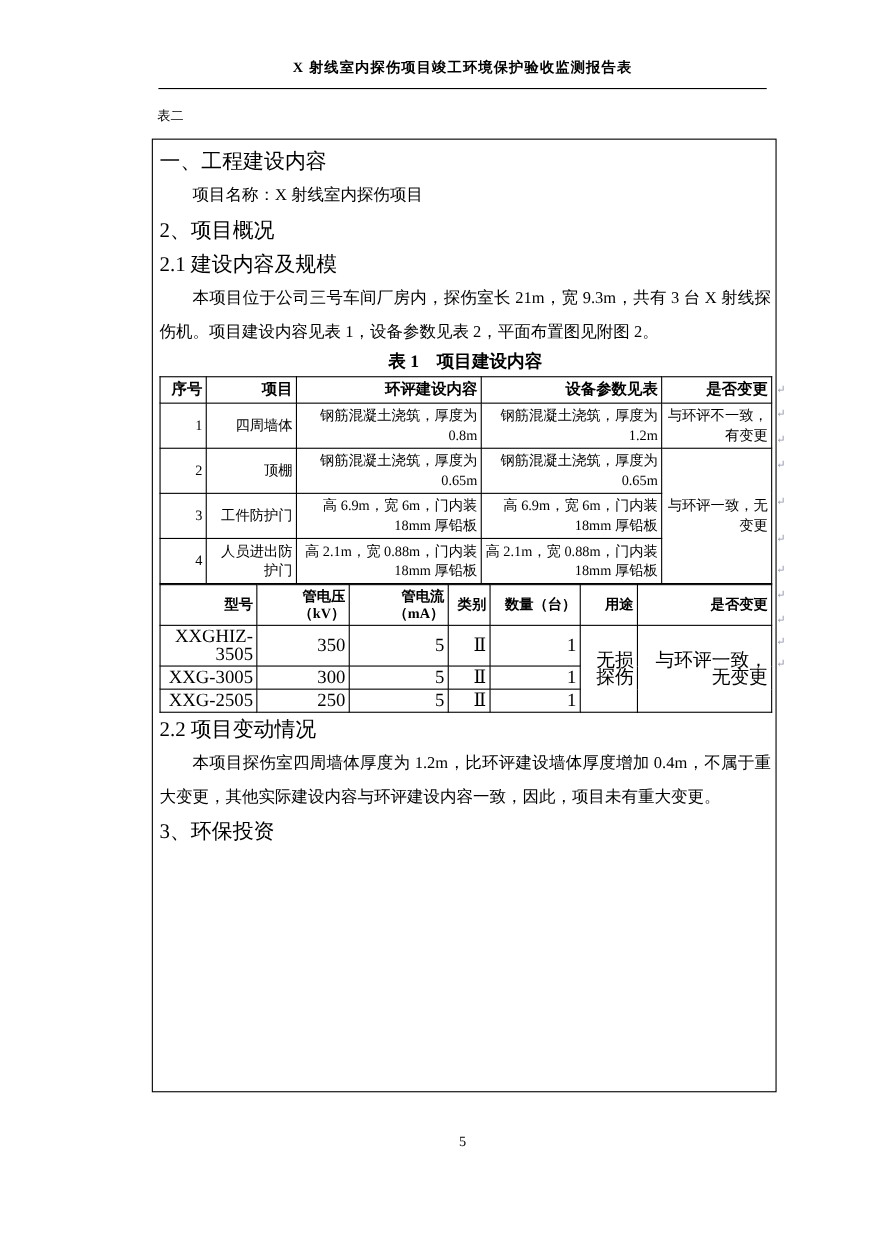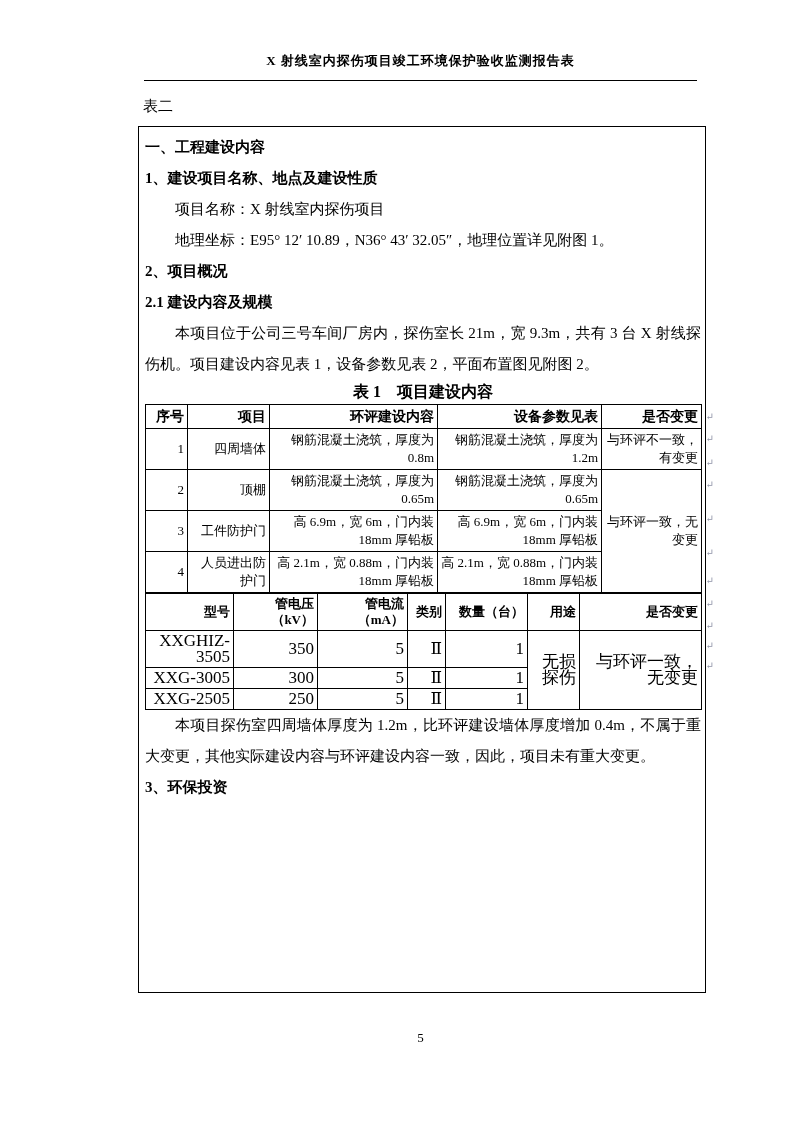--- a/index.html
+++ b/index.html
@@ -16,30 +16,30 @@
     position:absolute; top:52px; left:0; width:100%;
     text-align:center; font-size:13px; font-weight:bold;
     letter-spacing:1px;
   }
   .header-rule {
     position:absolute; top:80px; left:120px; width:553px;
     border-top:1.5px solid #000;
   }
   .tab-label {
     position:absolute; top:97px; left:119px;
-    font-size:15px;
+    font-size:12px;
   }
   .outer-box {
     position:absolute; top:126px; left:114px;
     width:568px; height:867px;
     border:1px solid #000;
     box-sizing:border-box;
     padding:5px 4px 0 6px;
   }
-  .h { font-size:15px; font-weight:bold; line-height:31px; white-space:nowrap; }
+  .h { font-size:19px; font-weight:normal; line-height:31px; white-space:nowrap; }
   .info-line { font-size:15px; line-height:31px; text-indent:2em; white-space:nowrap; }
   .para {
     font-size:15px; line-height:31px; text-indent:2em;
     text-align:justify;
   }
   .caption {
     font-size:16px; font-weight:bold; text-align:center;
     line-height:24px;
   }
   .table-wrap { position:relative; }
@@ -70,24 +70,22 @@
 
 <div class="page">
 
   <div class="doc-title">X 射线室内探伤项目竣工环境保护验收监测报告表</div>
   <div class="header-rule"></div>
   <div class="tab-label">表二</div>
 
   <div class="outer-box">
 
     <div class="h">一、工程建设内容</div>
-    <div class="h">1、建设项目名称、地点及建设性质</div>
 
     <div class="info-line">项目名称：X 射线室内探伤项目</div>
-    <div class="info-line">地理坐标：E95° 12′ 10.89，N36° 43′ 32.05″，地理位置详见附图 1。</div>
 
     <div class="h">2、项目概况</div>
     <div class="h">2.1 建设内容及规模</div>
 
     <div class="para">本项目位于公司三号车间厂房内，探伤室长 21m，宽 9.3m，共有 3 台 X 射线探伤机。项目建设内容见表 1，设备参数见表 2，平面布置图见附图 2。</div>
 
     <div class="caption">表 1　项目建设内容</div>
 
     <div class="table-wrap">
       <table class="t1">
@@ -189,20 +187,21 @@
           <td>1</td>
         </tr>
       </tbody>
         </table>
       <span class="pmark" style="top:6px">↵</span>
       <span class="pmark" style="top:28px">↵</span>
       <span class="pmark" style="top:48px">↵</span>
       <span class="pmark" style="top:68px">↵</span>
     </div>
 
+    <div class="h">2.2 项目变动情况</div>
     <div class="para">本项目探伤室四周墙体厚度为 1.2m，比环评建设墙体厚度增加 0.4m，不属于重大变更，其他实际建设内容与环评建设内容一致，因此，项目未有重大变更。</div>
 
     <div class="h">3、环保投资</div>
 
   </div>
 
   <div class="page-number">5</div>
 
 </div>
 

